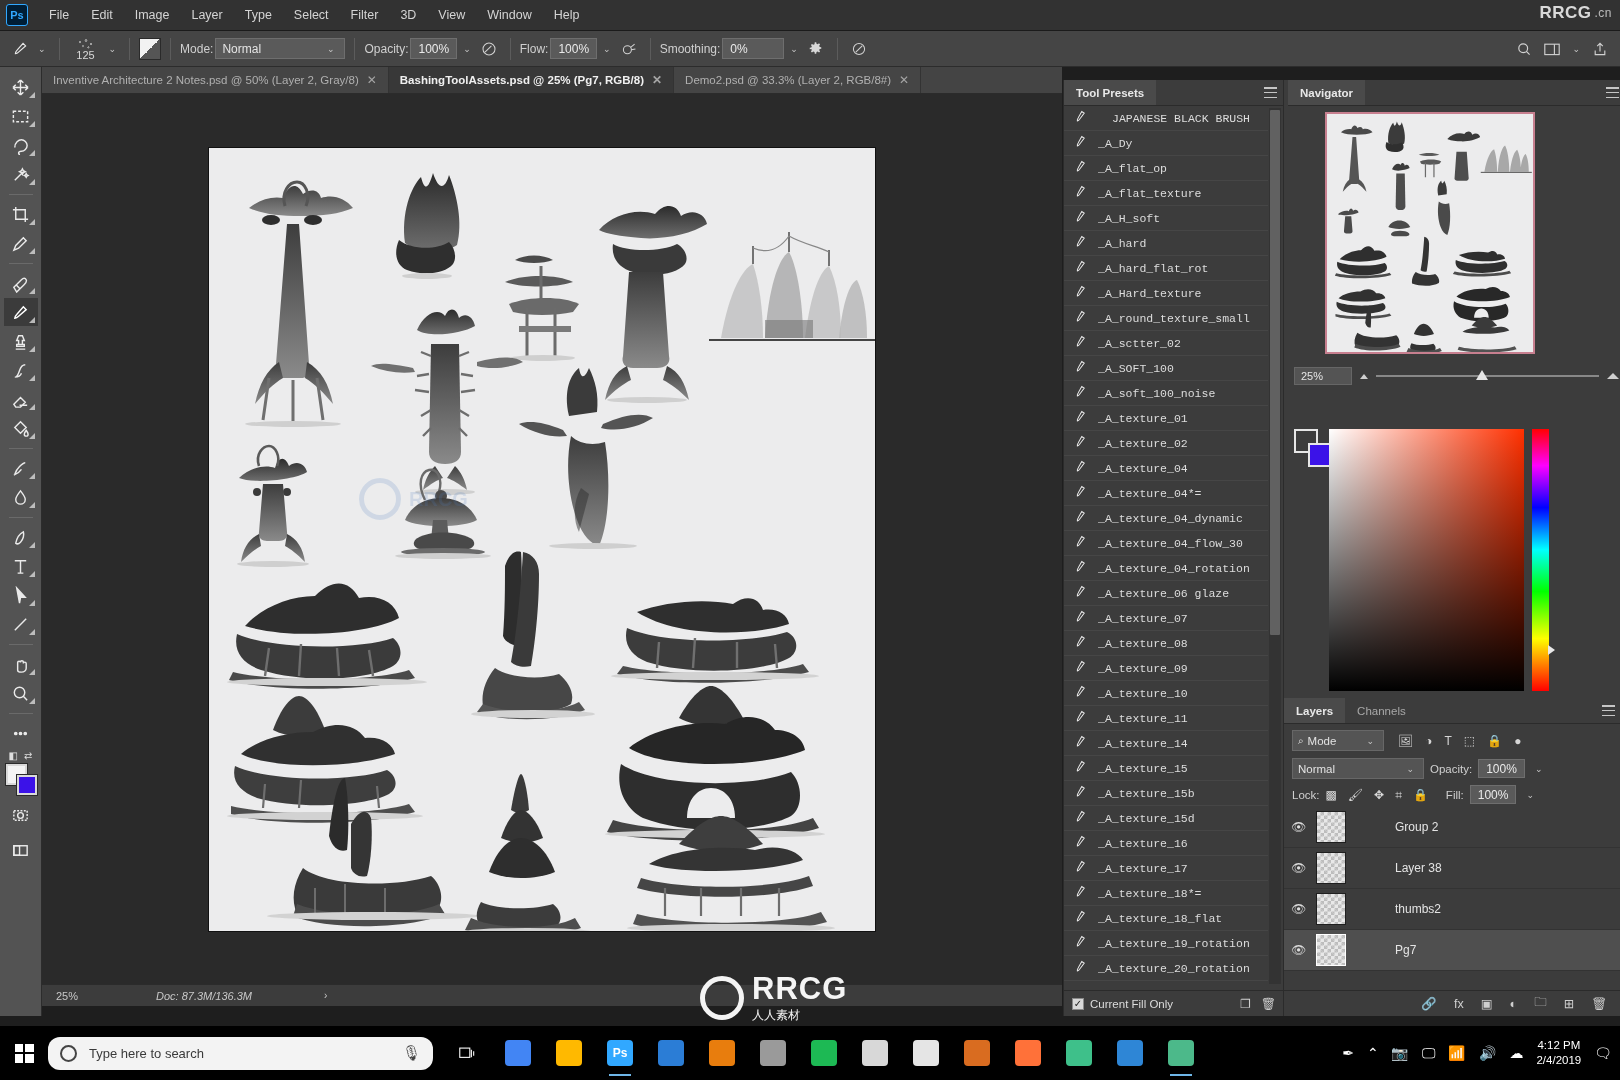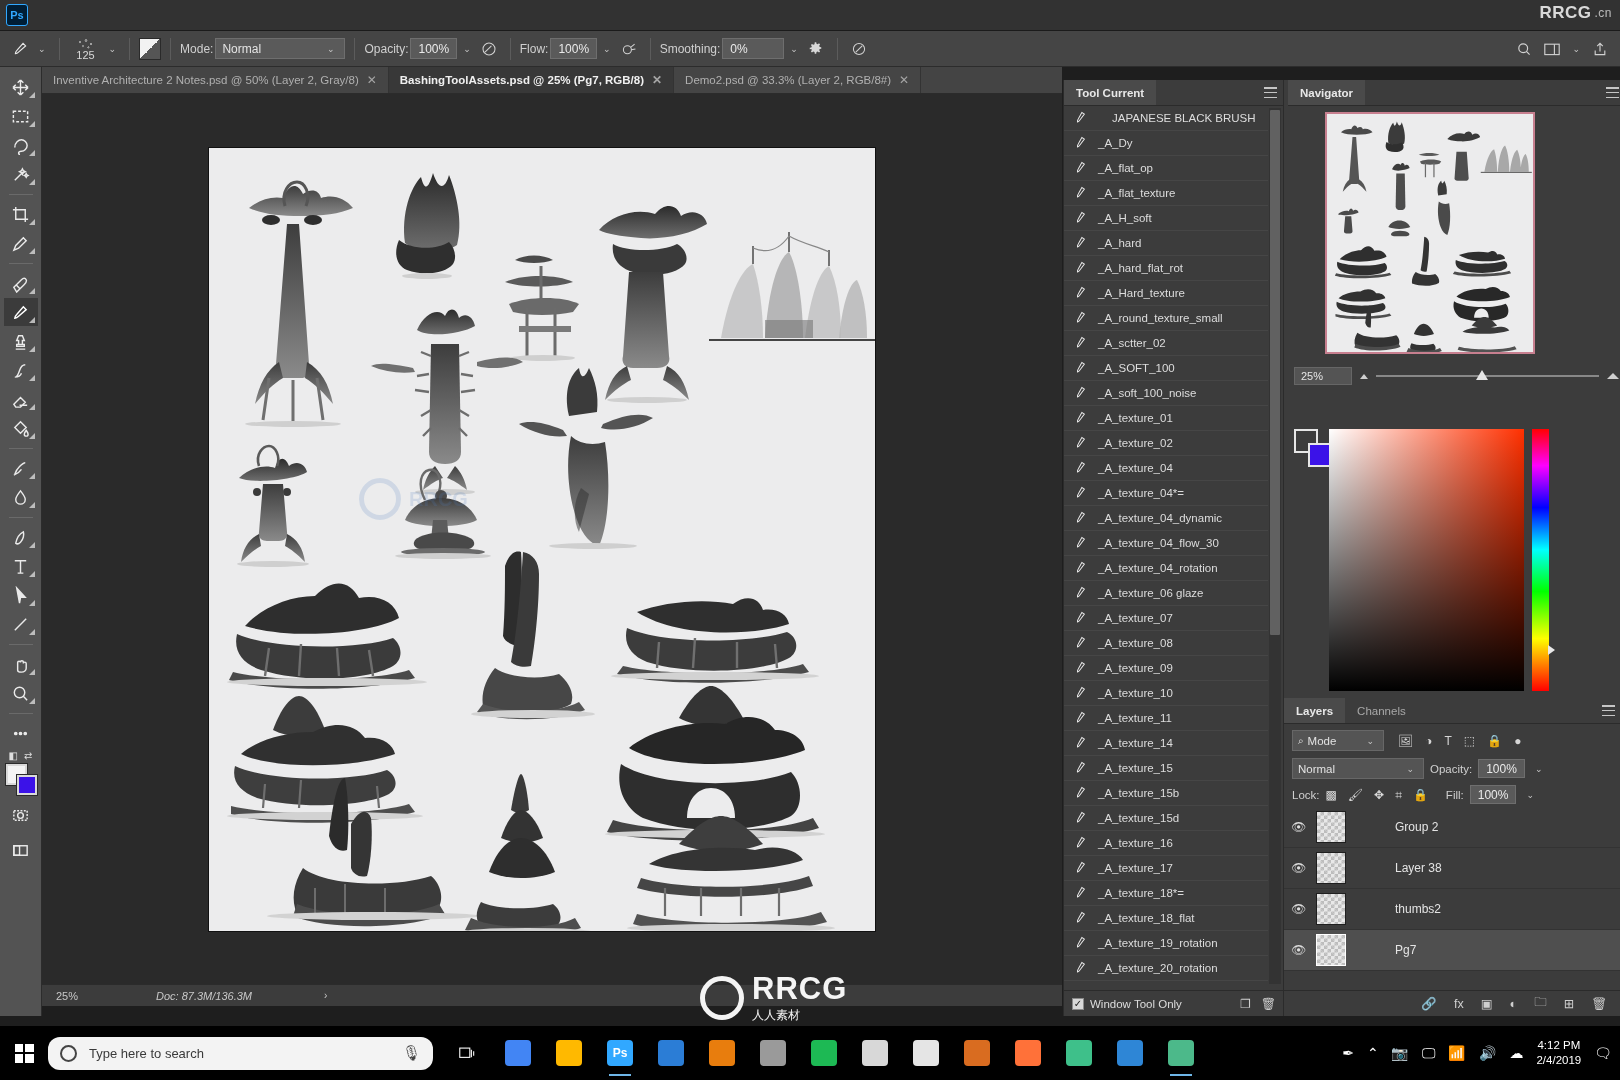--- a/index.html
+++ b/index.html
@@ -173,21 +173,21 @@
   .panel-tab.inactive { background: #3c3c3c; color: #a8a8a8; font-weight: normal; }
   .panel-menu {
     position: absolute; right: 6px; top: 7px; width: 13px; height: 11px;
     display: flex; flex-direction: column; justify-content: space-between;
   }
   .panel-menu i { display: block; height: 1.5px; background: #c6c6c6; }
   .preset-list { position: absolute; left: 0; top: 26px; width: 204px; height: 880px; overflow: hidden; }
   .preset-row {
     height: 25px; display: flex; align-items: center; gap: 10px;
     padding-left: 10px; border-bottom: 1px solid #464646;
-    color: #ddd; font-size: 11.5px; cursor: default; white-space: nowrap;
+    color: #ddd; font-size: 11.5px; cursor: default; white-space: nowrap; font-family: Liberation Mono, monospace;
   }
   .preset-row.head { border-bottom: 1px solid #464646; }
   .pbrush { color: #e9e9e9; font-size: 13px; transform: rotate(-12deg); }
   .preset-scroll {
     position: absolute; right: 2px; top: 28px; width: 12px; height: 876px;
     background: #333;
   }
   .preset-thumbb {
     position: absolute; left: 1px; top: 2px; width: 10px; height: 525px;
     background: #616161; border-radius: 1px;
@@ -351,20 +351,33 @@
   .tb-wm .txt { color: #fff; font-size: 31px; font-weight: bold; letter-spacing: 1px; }
   .tb-wm .sub { color: #fff; font-size: 12px; }
 </style>
 </head>
 <body>
 
 <div class="app">
 
   <div class="menubar">
     <div class="ps-logo">Ps</div>
+    <div id="menu-items" style="display:flex">
+        <div class="menu-item">File</div>
+        <div class="menu-item">Edit</div>
+        <div class="menu-item">Image</div>
+        <div class="menu-item">Layer</div>
+        <div class="menu-item">Type</div>
+        <div class="menu-item">Select</div>
+        <div class="menu-item">Filter</div>
+        <div class="menu-item">3D</div>
+        <div class="menu-item">View</div>
+        <div class="menu-item">Window</div>
+        <div class="menu-item">Help</div>
+      </div>
     <div class="rrcg-wm">
       <span>RRCG</span>
         <span class="cn">.cn</span>
     </div>
   </div>
 
   <div class="optionsbar">
     <div class="brush-preview">
       <svg viewBox="0 0 20 20" style="width:17px;height:17px;fill:none;stroke:#e8e8e8;stroke-width:1.4">
         <path d="M4 16c0-2 1-3 2-4l7-8 3 3-8 7c-1 1-2 2-4 2z"></path>
@@ -781,21 +794,21 @@
   </div>
 
   <div class="statusbar">
     <span class="sb-zoom">25%</span>
     <span class="sb-doc">Doc: 87.3M/136.3M</span>
     <span class="sb-arrow">›</span>
   </div>
 
   <div class="presets-panel">
     <div class="panel-tabrow">
-      <div class="panel-tab">Tool Current</div>
+      <div class="panel-tab">Tool Presets</div>
       <div class="panel-menu">
           <i></i>
           <i></i>
           <i></i>
         </div>
     </div>
     <div class="preset-list" id="presetlist">
         <div class="preset-row head">
           <span class="pbrush"><svg viewBox="0 0 20 20" style="width:14px;height:14px;fill:none;stroke:#e9e9e9;stroke-width:1.4">
               <path d="M4 16c0-2 1-3 2-4l7-8 3 3-8 7c-1 1-2 2-4 2z"></path>
@@ -1005,21 +1018,21 @@
               <path d="M4 16c0-2 1-3 2-4l7-8 3 3-8 7c-1 1-2 2-4 2z"></path>
             </svg></span>
           <span>_A_texture_20_rotation</span>
         </div>
       </div>
     <div class="preset-scroll">
       <div class="preset-thumbb"></div>
     </div>
     <div class="presets-footer">
       <div class="chk">✓</div>
-      <span class="footer-lbl">Window Tool Only</span>
+      <span class="footer-lbl">Current Fill Only</span>
       <div class="footer-icons">
         <span>❐</span>
         <span>🗑</span>
       </div>
     </div>
   </div>
 
   <div class="rightdock">
 
     <div class="nav-panel">

